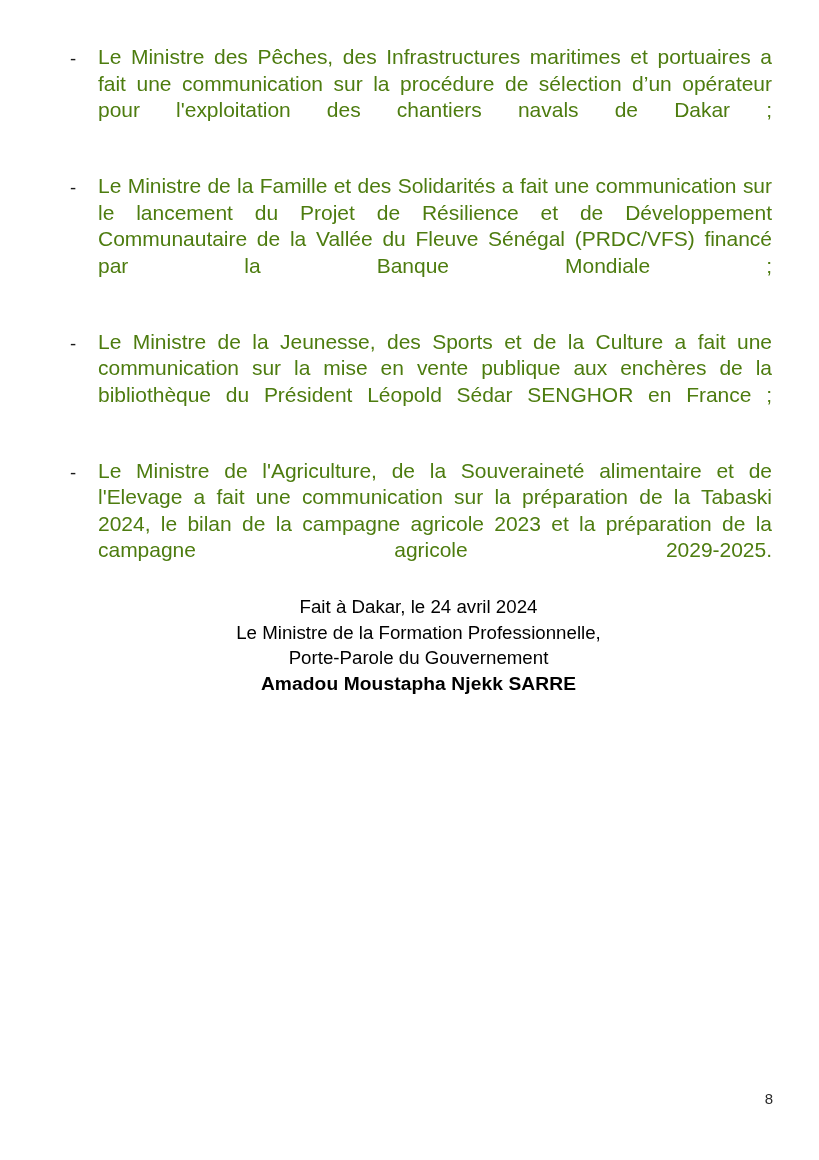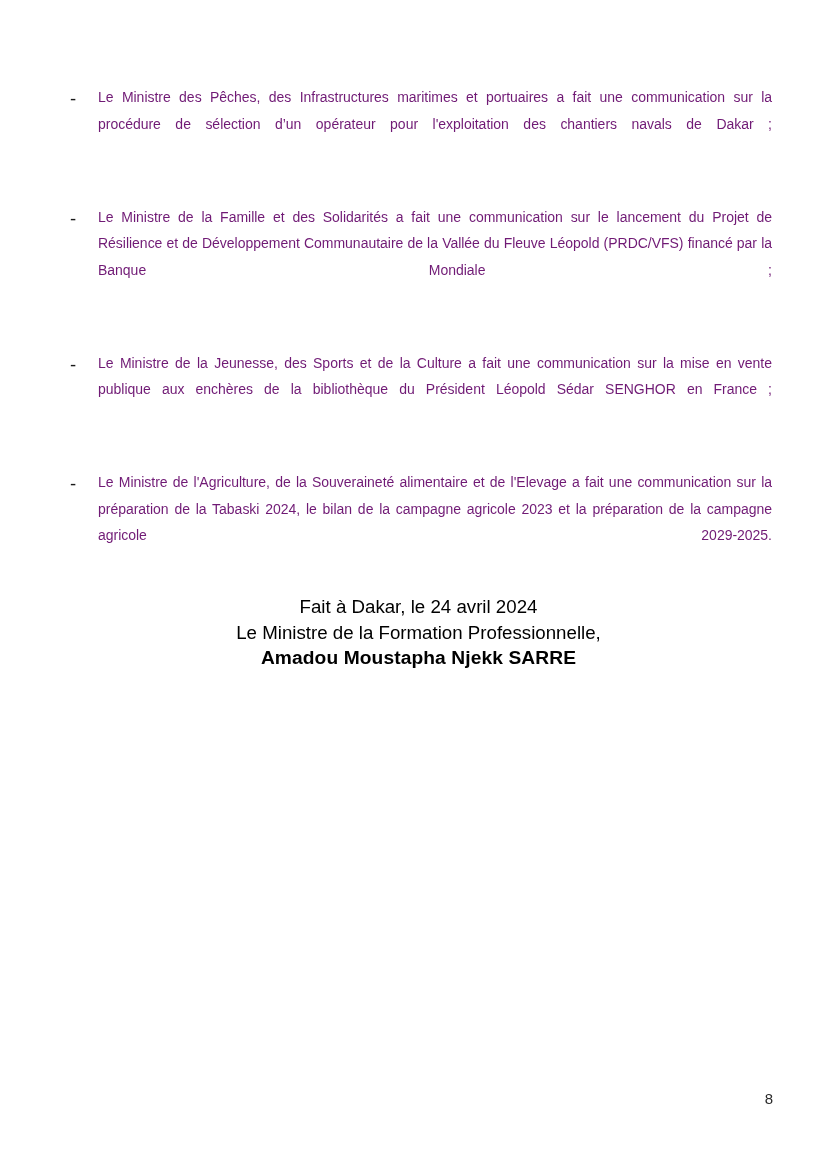--- a/index.html
+++ b/index.html
@@ -49,27 +49,26 @@
     font-size: 18.5px;
     text-align: left;
     color: #1a1a1a;
     transform: translateY(2px);
   }
 
   .bullet-text {
     display: block;
     text-align: justify;
     text-justify: inter-word;
-    font-size: 14px;
+    font-size: 21px;
     line-height: 26.5px;
     letter-spacing: -0.02px;
     word-spacing: 0.1px;
-    color: #701a75;
+    color: #4d7c0f;
     hyphens: none;
-    margin-top: 40px;
   }
 
   
   .bullet-text::after {
     content: "";
     display: inline-block;
     width: 100%;
   }
 
   
@@ -121,38 +120,39 @@
 
   <div class="content">
 
     <div class="bullet-item">
       <span class="bullet-marker">-</span>
       <span class="bullet-text">Le Ministre des Pêches, des Infrastructures maritimes et portuaires a fait une communication sur la procédure de sélection d’un opérateur pour l'exploitation des chantiers navals de Dakar ;</span>
     </div>
 
     <div class="bullet-item">
       <span class="bullet-marker">-</span>
-      <span class="bullet-text">Le Ministre de la Famille et des Solidarités a fait une communication sur le lancement du Projet de Résilience et de Développement Communautaire de la Vallée du Fleuve Léopold (PRDC/VFS) financé par la Banque Mondiale ;</span>
+      <span class="bullet-text">Le Ministre de la Famille et des Solidarités a fait une communication sur le lancement du Projet de Résilience et de Développement Communautaire de la Vallée du Fleuve Sénégal (PRDC/VFS) financé par la Banque Mondiale ;</span>
     </div>
 
     <div class="bullet-item">
       <span class="bullet-marker">-</span>
       <span class="bullet-text">Le Ministre de la Jeunesse, des Sports et de la Culture a fait une communication sur la mise en vente publique aux enchères de la bibliothèque du Président Léopold Sédar SENGHOR en France ;</span>
     </div>
 
     <div class="bullet-item">
       <span class="bullet-marker">-</span>
       <span class="bullet-text">Le Ministre de l'Agriculture, de la Souveraineté alimentaire et de l'Elevage a fait une communication sur la préparation de la Tabaski 2024, le bilan de la campagne agricole 2023 et la préparation de la campagne agricole 2029-2025.</span>
     </div>
 
   </div>
 
   <div class="signature">
     <div class="signature-inner">
       <span class="sig-line">Fait à Dakar, le 24 avril 2024</span>
       <span class="sig-line">Le Ministre de la Formation Professionnelle,</span>
+      <span class="sig-line">Porte-Parole du Gouvernement</span>
       <span class="sig-line bold">Amadou Moustapha Njekk SARRE</span>
     </div>
   </div>
 
   <div class="page-number">8</div>
 
 </div>
 
 </body></html>

